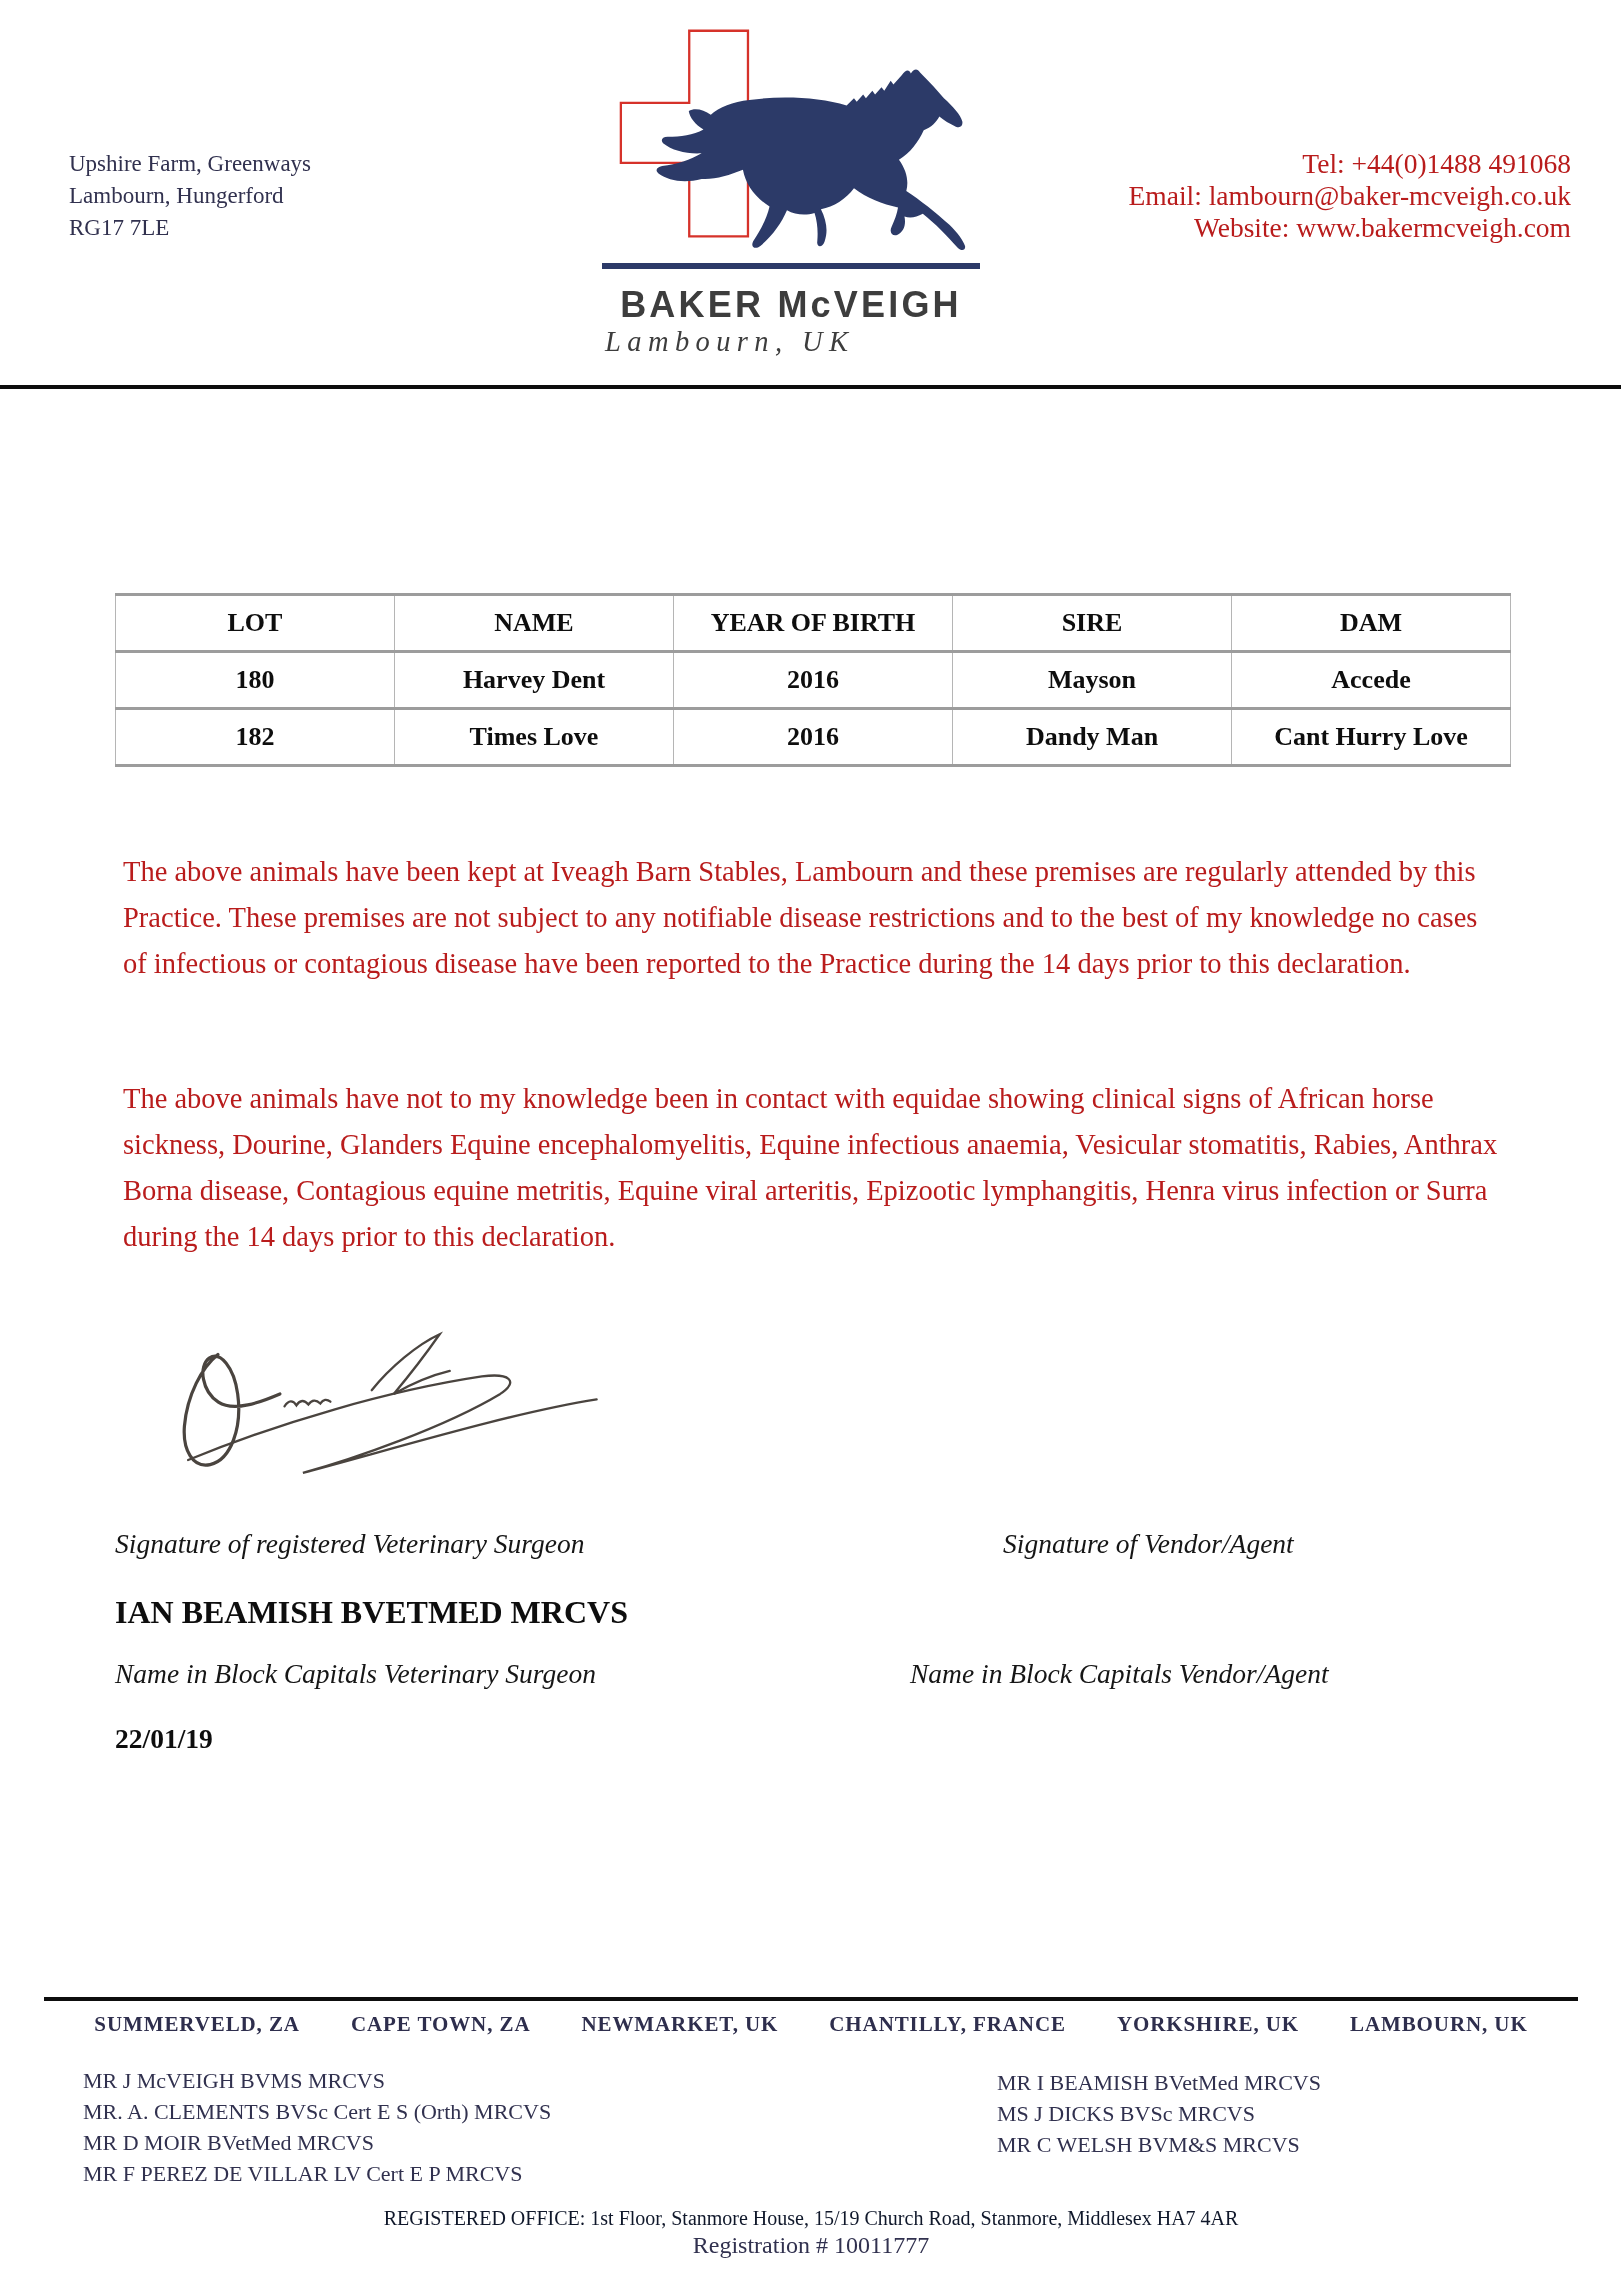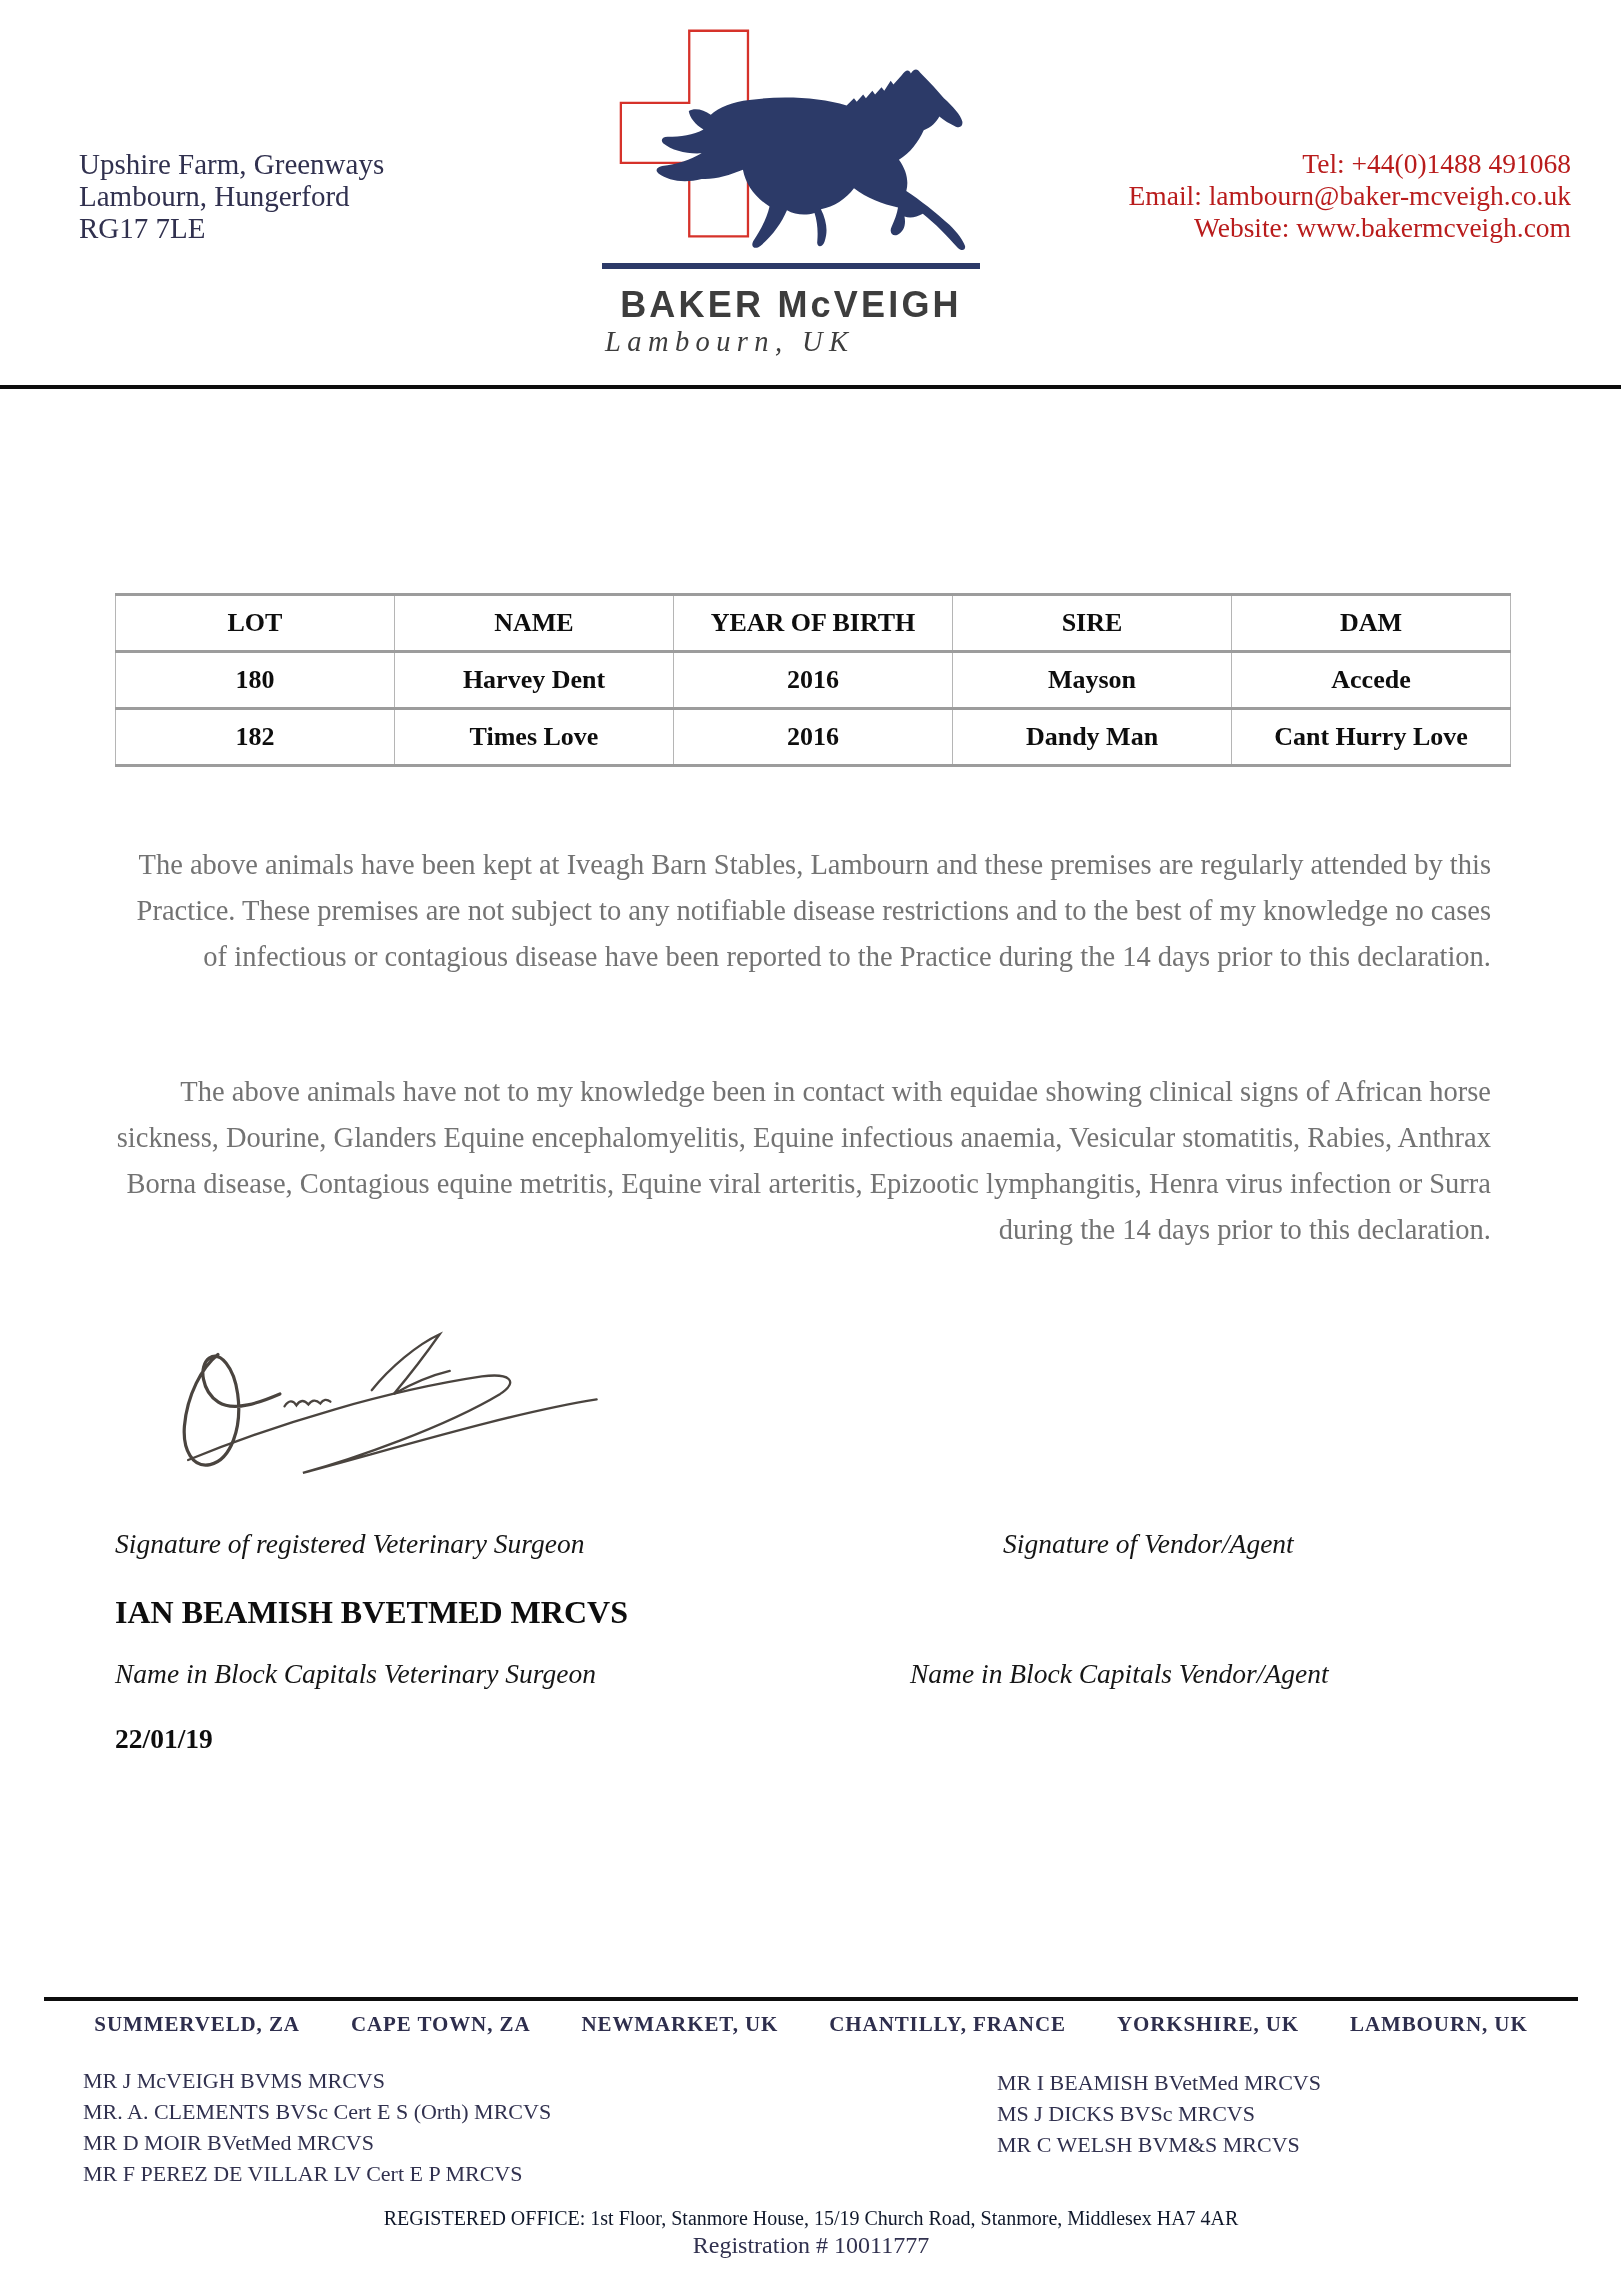--- a/index.html
+++ b/index.html
@@ -7,22 +7,22 @@
     position:relative;
     width:1622px;
     height:2295px;
     background:#ffffff;
     font-family:"Liberation Serif", serif;
     color:#121212;
     overflow:hidden;
   }
   
   .address{
-    position:absolute;left:79px;top:148px;
-    font-size:29px;line-height:32px;color:#31314f;
+    position:absolute;left:69px;top:148px;
+    font-size:23px;line-height:32px;color:#31314f;
   }
   .contact{
     position:absolute;right:51px;top:148px;text-align:right;
     font-size:27.5px;line-height:32px;color:#b91c1c;
   }
   .logo-art{position:absolute;left:597px;top:0;width:413px;height:413px;}
   .logo-bar{position:absolute;left:602px;top:263px;width:378px;height:6.4px;background:#2c3a68;}
   .logo-name{
     position:absolute;left:602px;top:284px;width:378px;text-align:center;
     font-family:"Liberation Sans", sans-serif;font-weight:700;
@@ -45,22 +45,22 @@
   }
   .horse-table th,.horse-table td{
     width:20%;
     border-left:1.4px solid #b5b5b5;border-right:1.4px solid #b5b5b5;
     border-top:3.2px solid #9c9c9c;border-bottom:3.2px solid #9c9c9c;
     height:52px;text-align:center;vertical-align:middle;
     font-size:26px;font-weight:700;color:#0e0e0e;
   }
   
   .para{
-    position:absolute;left:115px;width:1375px;margin:1px;
-    font-size:28.5px;line-height:46px;color:#737373;text-align:right;
+    position:absolute;left:115px;width:1375px;margin:8px;
+    font-size:28.5px;line-height:46px;color:#b91c1c;
   }
   .para-1{top:841px;}
   .para-2{top:1068px;}
   
   .signature-svg{position:absolute;left:133px;top:1312px;width:482px;height:184px;}
   .sig-label{position:absolute;top:1528px;font-style:italic;font-size:27.5px;color:#161616;white-space:nowrap;}
   .sig-label-vet{left:115px;}
   .sig-label-vendor{left:1003px;}
   .sig-name{position:absolute;left:115px;top:1594px;font-weight:700;font-size:32px;color:#0e0e0e;white-space:nowrap;}
   .block-label{position:absolute;top:1658px;font-style:italic;font-size:27.5px;color:#161616;white-space:nowrap;}

